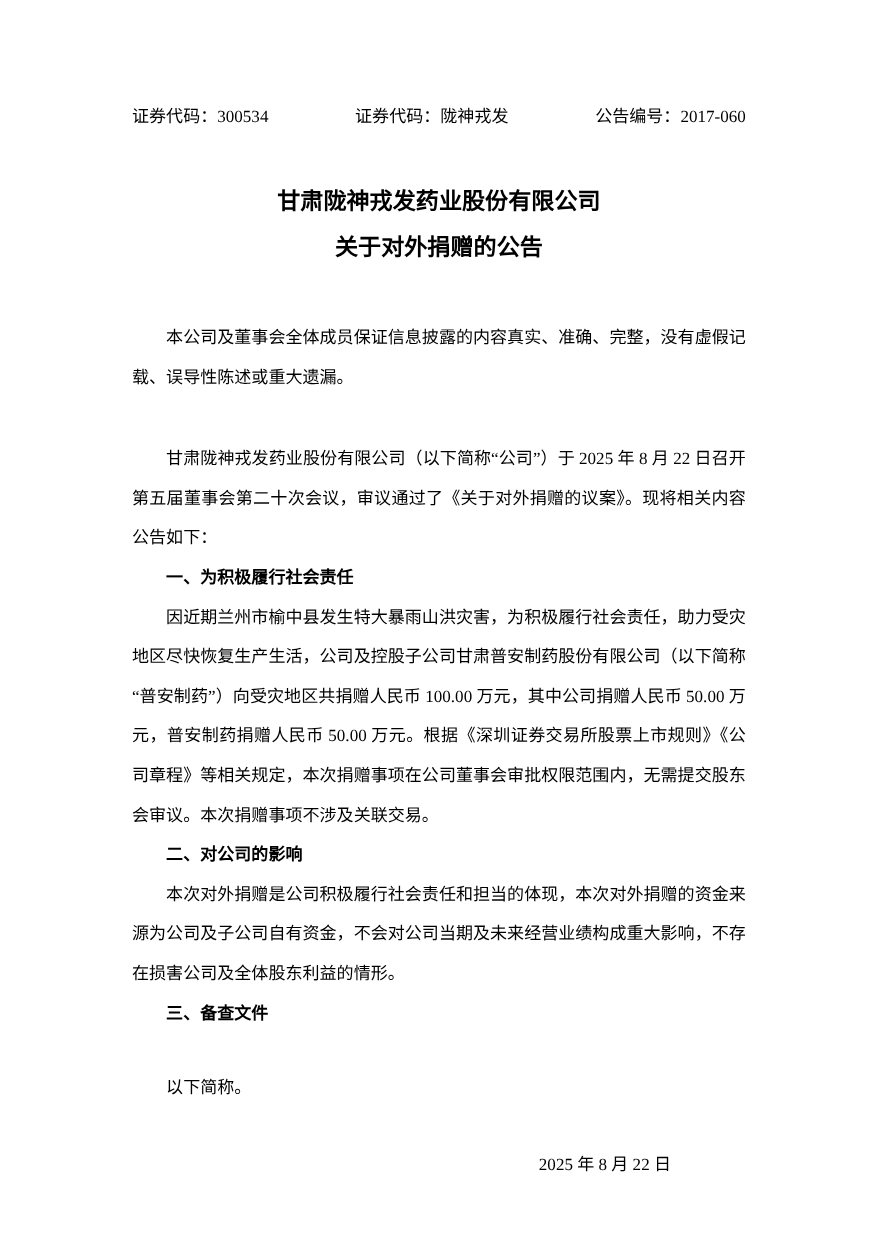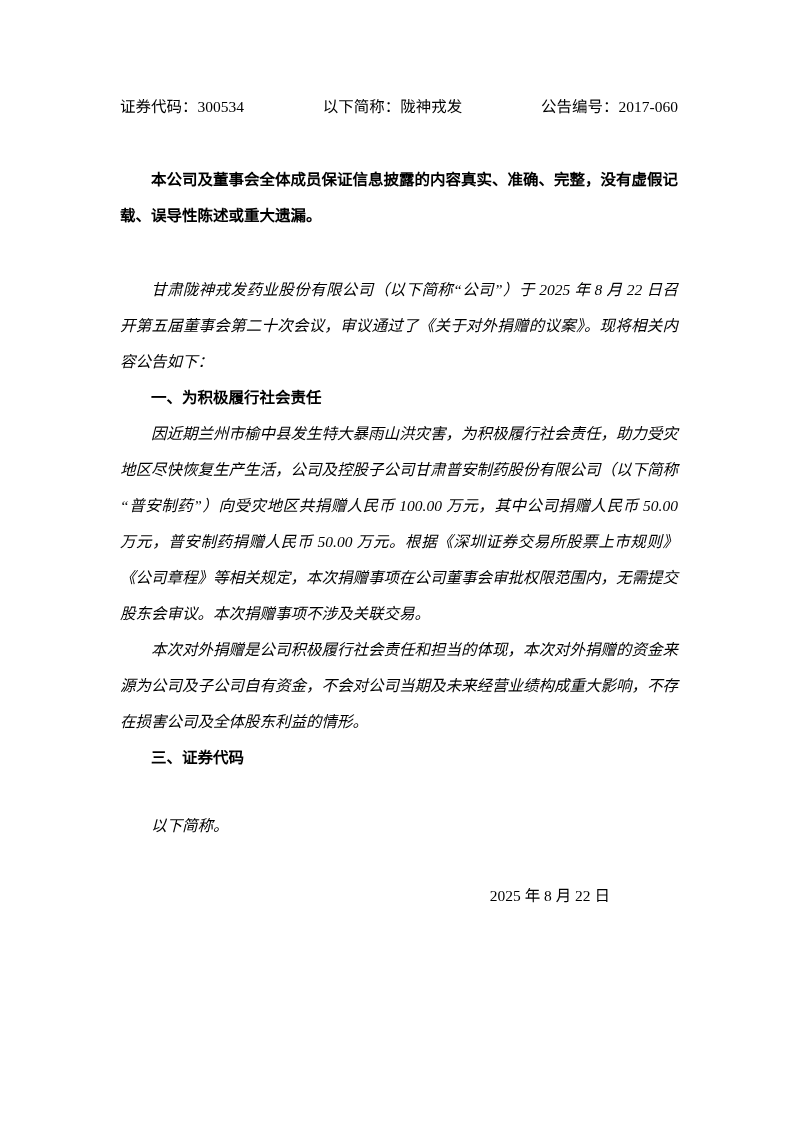--- a/index.html
+++ b/index.html
@@ -26,32 +26,31 @@
   }
   .doc-title {
     margin-top: 44px;
     text-align: center;
     font-weight: bold;
     font-size: 21px;
     line-height: 42px;
   }
   .disclaimer {
     margin-top: 44px;
-    font-weight: bold;
+    font-weight: normal;
     font-size: 15.5px;
     line-height: 36px;
     text-align: justify;
     text-indent: 2em;
   }
   .para {
     font-size: 15.5px;
     line-height: 36px;
     text-align: justify;
     text-indent: 2em;
-    font-style: italic;
   }
   .intro { margin-top: 38px; }
   .section-heading {
     font-weight: bold;
     font-size: 15.5px;
     line-height: 36px;
     text-indent: 2em;
   }
   .closing { margin-top: 32px; }
   .signature-block {
@@ -62,35 +61,40 @@
   }
   .signature-date { padding-right: 68px; }
 </style>
 </head>
 <body>
 
 <div class="page">
 
   <div class="doc-header">
     <span>证券代码：300534</span>
-    <span>以下简称：陇神戎发</span>
+    <span>证券代码：陇神戎发</span>
     <span>公告编号：2017-060</span>
   </div>
 
+  <div class="doc-title">
+    <div>甘肃陇神戎发药业股份有限公司</div>
+    <div>关于对外捐赠的公告</div>
+  </div>
 
   <p class="disclaimer">本公司及董事会全体成员保证信息披露的内容真实、准确、完整，没有虚假记载、误导性陈述或重大遗漏。</p>
 
   <p class="para intro">甘肃陇神戎发药业股份有限公司（以下简称“公司”）于 2025 年 8 月 22 日召开第五届董事会第二十次会议，审议通过了《关于对外捐赠的议案》。现将相关内容公告如下：</p>
 
   <p class="section-heading">一、为积极履行社会责任</p>
   <p class="para">因近期兰州市榆中县发生特大暴雨山洪灾害，为积极履行社会责任，助力受灾地区尽快恢复生产生活，公司及控股子公司甘肃普安制药股份有限公司（以下简称“普安制药”）向受灾地区共捐赠人民币 100.00 万元，其中公司捐赠人民币 50.00 万元，普安制药捐赠人民币 50.00 万元。根据《深圳证券交易所股票上市规则》《公司章程》等相关规定，本次捐赠事项在公司董事会审批权限范围内，无需提交股东会审议。本次捐赠事项不涉及关联交易。</p>
 
+  <p class="section-heading">二、对公司的影响</p>
   <p class="para">本次对外捐赠是公司积极履行社会责任和担当的体现，本次对外捐赠的资金来源为公司及子公司自有资金，不会对公司当期及未来经营业绩构成重大影响，不存在损害公司及全体股东利益的情形。</p>
 
-  <p class="section-heading">三、证券代码</p>
+  <p class="section-heading">三、备查文件</p>
 
   <p class="para closing">以下简称。</p>
 
   <div class="signature-block">
     <div class="signature-date">2025 年 8 月 22 日</div>
   </div>
 
 </div>
 
 </body></html>

